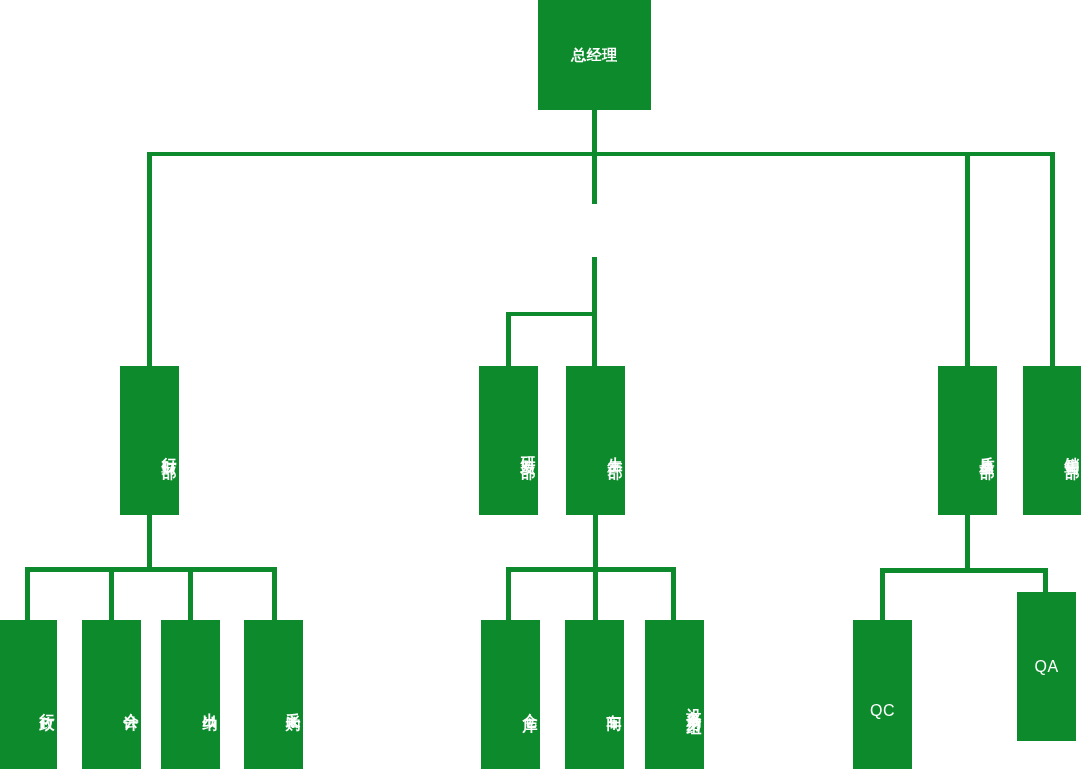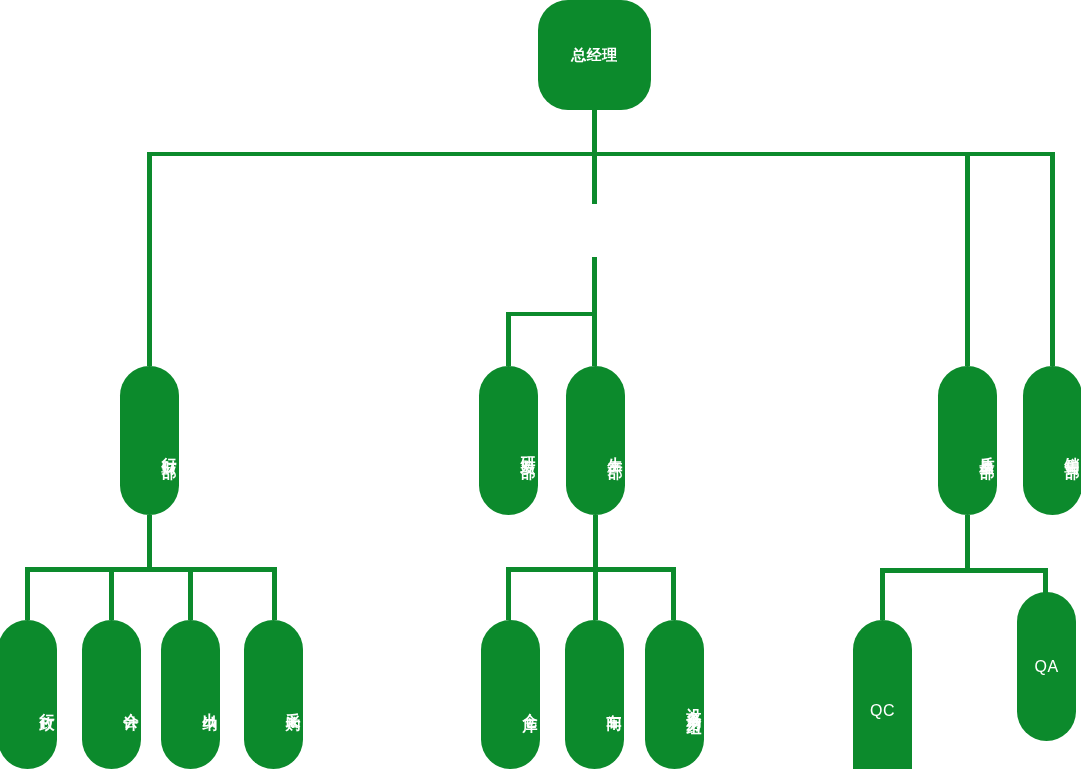--- a/index.html
+++ b/index.html
@@ -30,21 +30,20 @@
     position: absolute;
     background: #0c8a2c;
     color: #ffffff;
     box-sizing: border-box;
     display: flex;
     align-items: center;
     justify-content: center;
     text-align: center;
     line-height: 1.32;
     font-weight: bold;
-    border-radius: 30px;
   }
   .node.horiz {
     font-size: 15px;
     letter-spacing: 0.5px;
   }
   .node.vert {
     writing-mode: vertical-rl;
     text-orientation: upright;
     font-size: 15px;
     letter-spacing: 3px;

